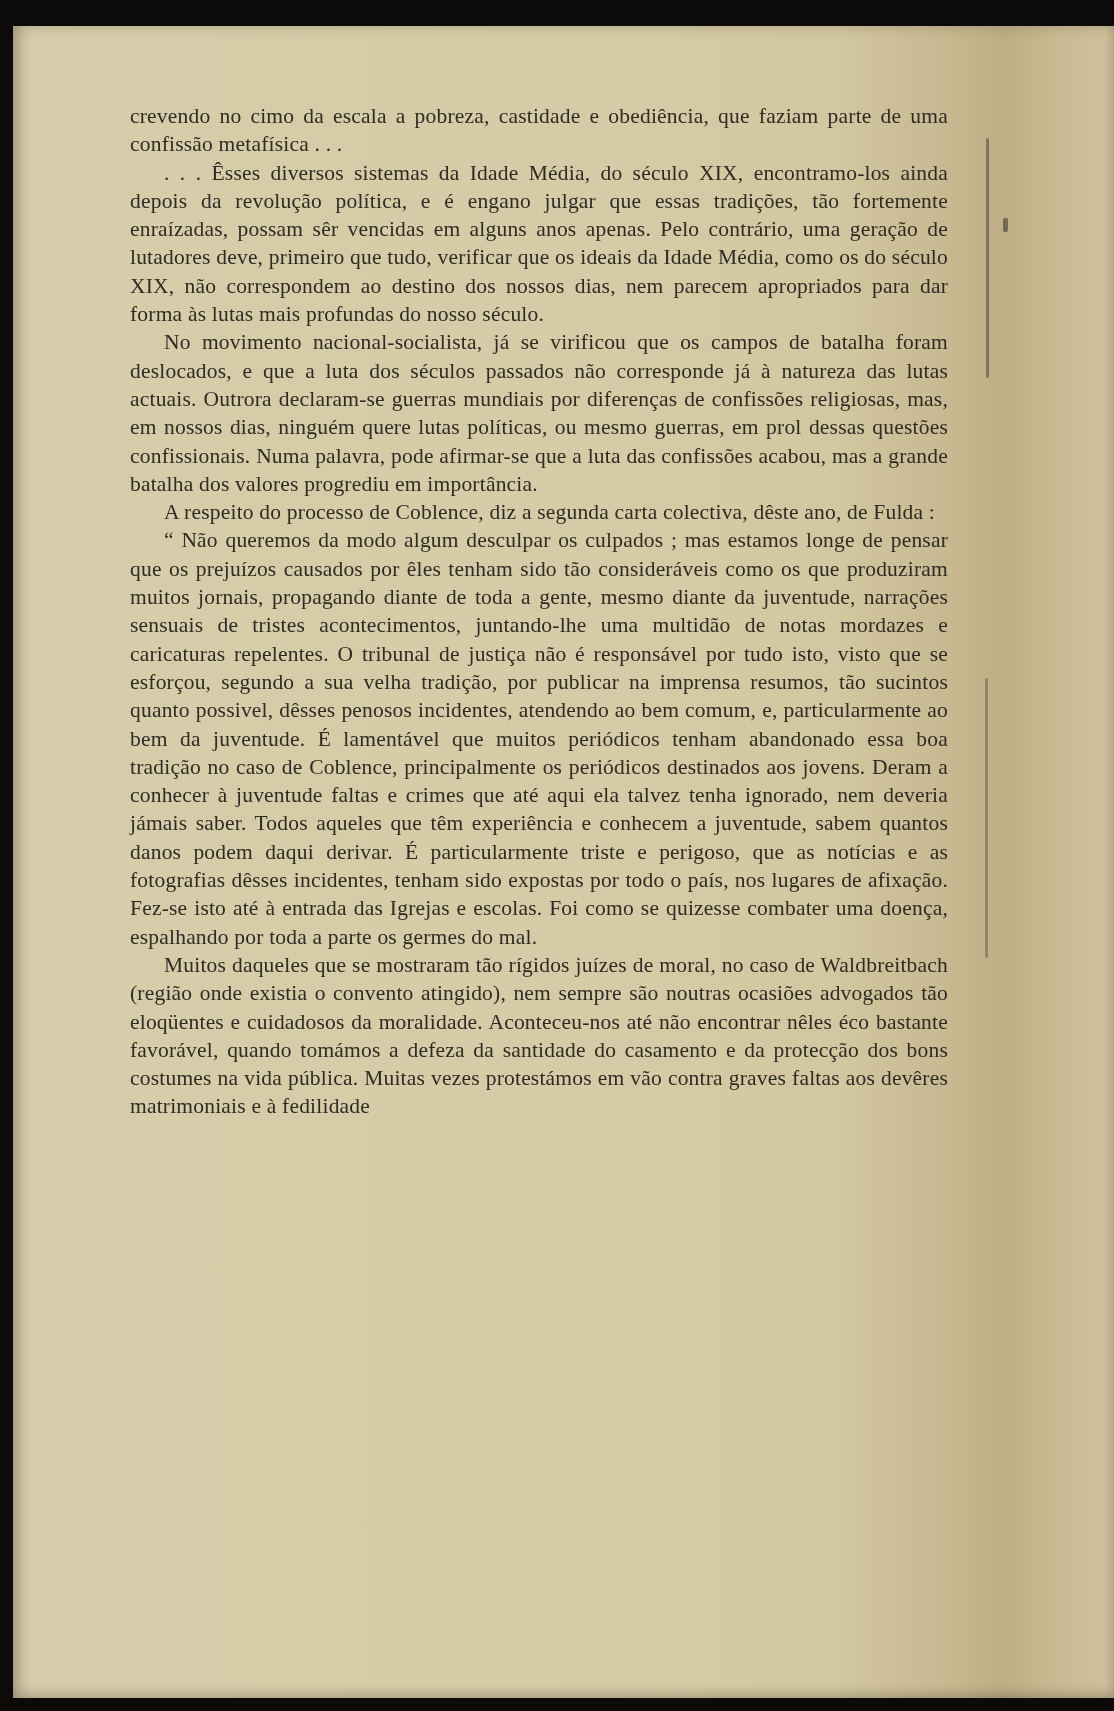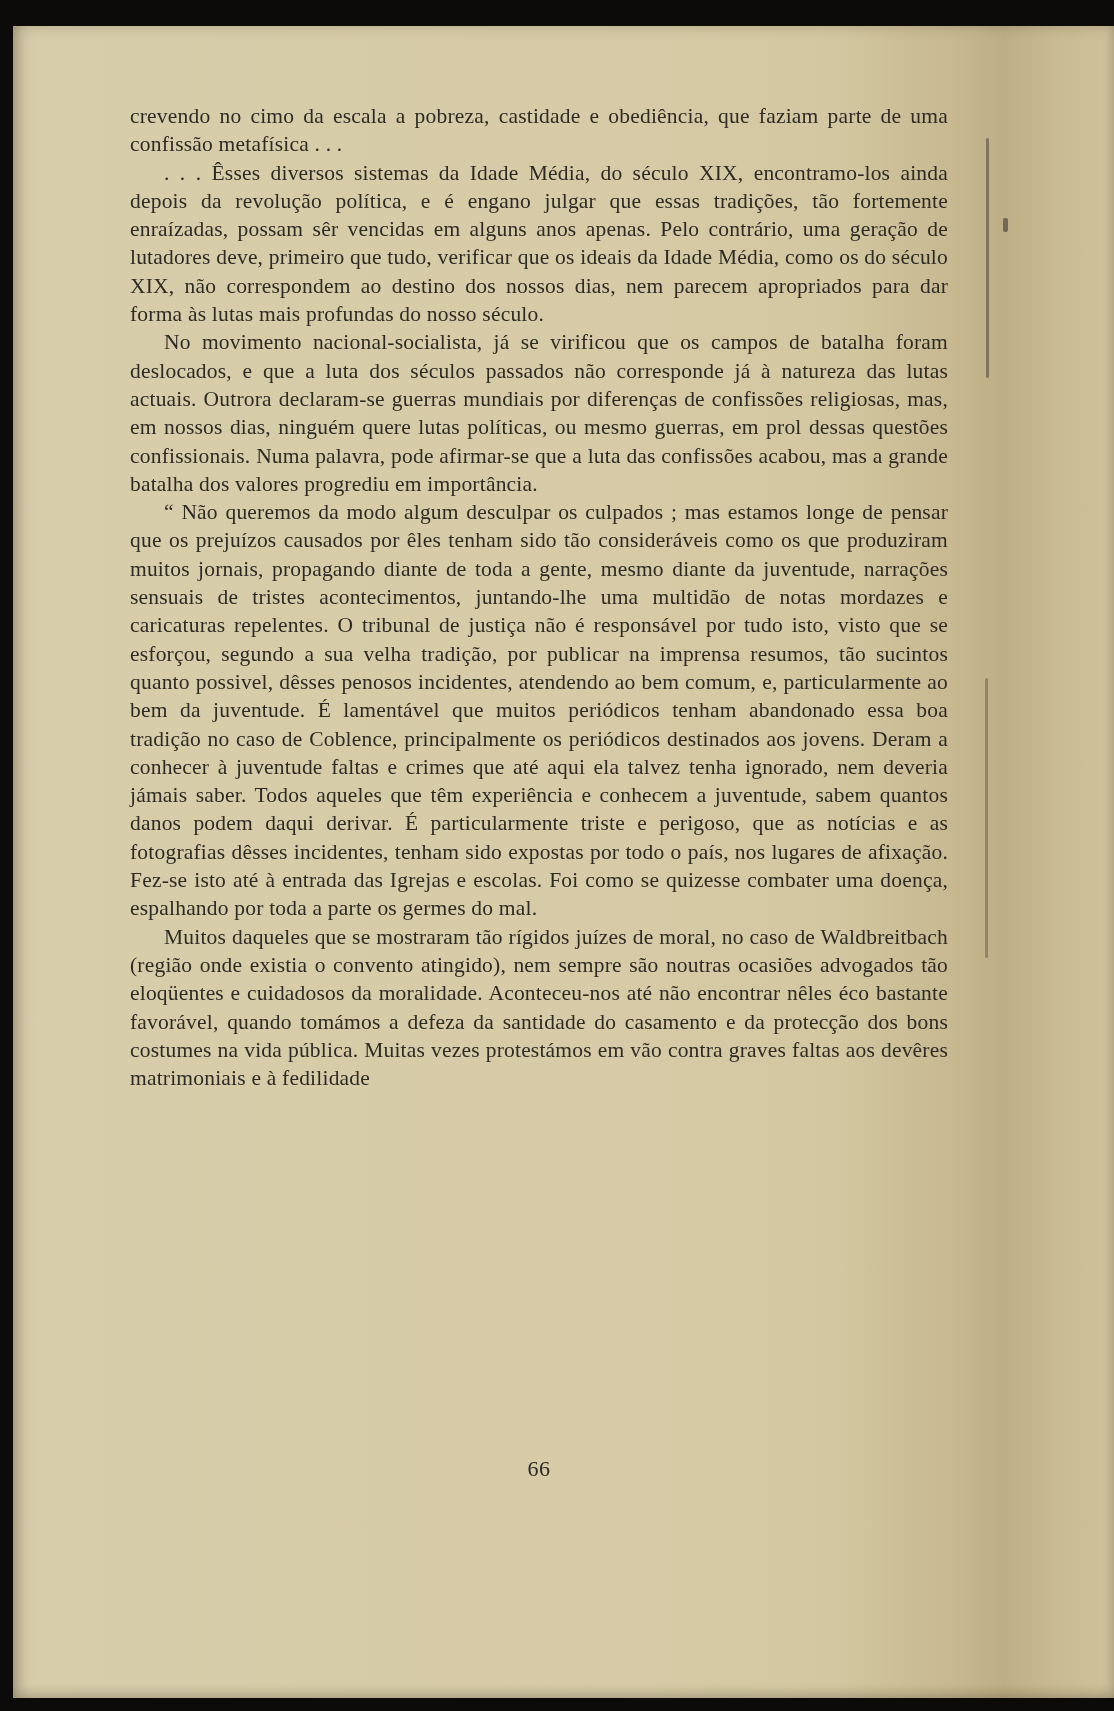--- a/index.html
+++ b/index.html
@@ -98,21 +98,21 @@
 
 <div class="scan">
   <div class="paper">
     <div class="page-edge-artifact artifact-1"></div>
     <div class="page-edge-artifact artifact-2"></div>
     <div class="page-edge-artifact artifact-3"></div>
     <div class="text-block" id="text-block">
         <p><span>crevendo no cimo da escala a pobreza, castidade e obediência, que faziam parte de uma confissão metafísica . . .</span></p>
         <p class="indent"><span>. . . Êsses diversos sistemas da Idade Média, do século XIX, encontramo-los ainda depois da revolução política, e é engano julgar que essas tradições, tão fortemente enraízadas, possam sêr vencidas em alguns anos apenas.  Pelo contrário, uma geração de lutadores deve, primeiro que tudo, verificar que os ideais da Idade Média, como os do século XIX, não correspondem ao destino dos nossos dias, nem parecem apropriados para dar forma às lutas mais profundas do nosso século.</span></p>
         <p class="indent"><span>No movimento nacional-socialista, já se virificou que os campos de batalha foram deslocados, e que a luta dos séculos passados não corresponde já à natureza das lutas actuais.  Outrora declaram-se guerras mundiais por diferenças de confissões religiosas, mas, em nossos dias, ninguém quere lutas políticas, ou mesmo guerras, em prol dessas questões confissionais.  Numa palavra, pode afirmar-se que a luta das confissões acabou, mas a grande batalha dos valores progrediu em importância.</span></p>
+        <p class="indent"><span>A respeito do processo de Coblence, diz a segunda carta colectiva, dêste ano, de Fulda :</span></p>
         <p class="indent"><span>“ Não queremos da modo algum desculpar os culpados ;  mas estamos longe de pensar que os prejuízos causados por êles tenham sido tão consideráveis como os que produziram muitos jornais, propagando diante de toda a gente, mesmo diante da juventude, narrações sensuais de tristes acontecimentos, juntando-lhe uma multidão de notas mordazes e caricaturas repelentes.  O tribunal de justiça não é responsável por tudo isto, visto que se esforçou, segundo a sua velha tradição, por publicar na imprensa resumos, tão sucintos quanto possivel, dêsses penosos incidentes, atendendo ao bem comum, e, particularmente ao bem da juventude.  É lamentável que muitos periódicos tenham abandonado essa boa tradição no caso de Coblence, principalmente os periódicos destinados aos jovens.  Deram a conhecer à juventude faltas e crimes que até aqui ela talvez tenha ignorado, nem deveria jámais saber. Todos aqueles que têm experiência e conhecem a juventude, sabem quantos danos podem daqui derivar.  É particularmente triste e perigoso, que as notícias e as fotografias dêsses incidentes, tenham sido expostas por todo o país, nos lugares de afixação.  Fez-se isto até à entrada das Igrejas e escolas.  Foi como se quizesse combater uma doença, espalhando por toda a parte os germes do mal.</span></p>
         <p class="indent"><span>Muitos daqueles que se mostraram tão rígidos juízes de moral, no caso de </span><span class="italic">Waldbreitbach</span><span> (região onde existia o convento atingido), nem sempre são noutras ocasiões advogados tão eloqüentes e cuidadosos da moralidade.  Aconteceu-nos até não encontrar nêles éco bastante favorável, quando tomámos a defeza da santidade do casamento e da protecção dos bons costumes na vida pública.  Muitas vezes protestámos em vão contra graves faltas aos devêres matrimoniais e à fedilidade</span></p>
       </div>
-    <div class="page-number">66</div>
   </div>
   <div class="edge-top"></div>
   <div class="edge-left"></div>
   <div class="edge-bottom"></div>
 </div>
 
 </body></html>

